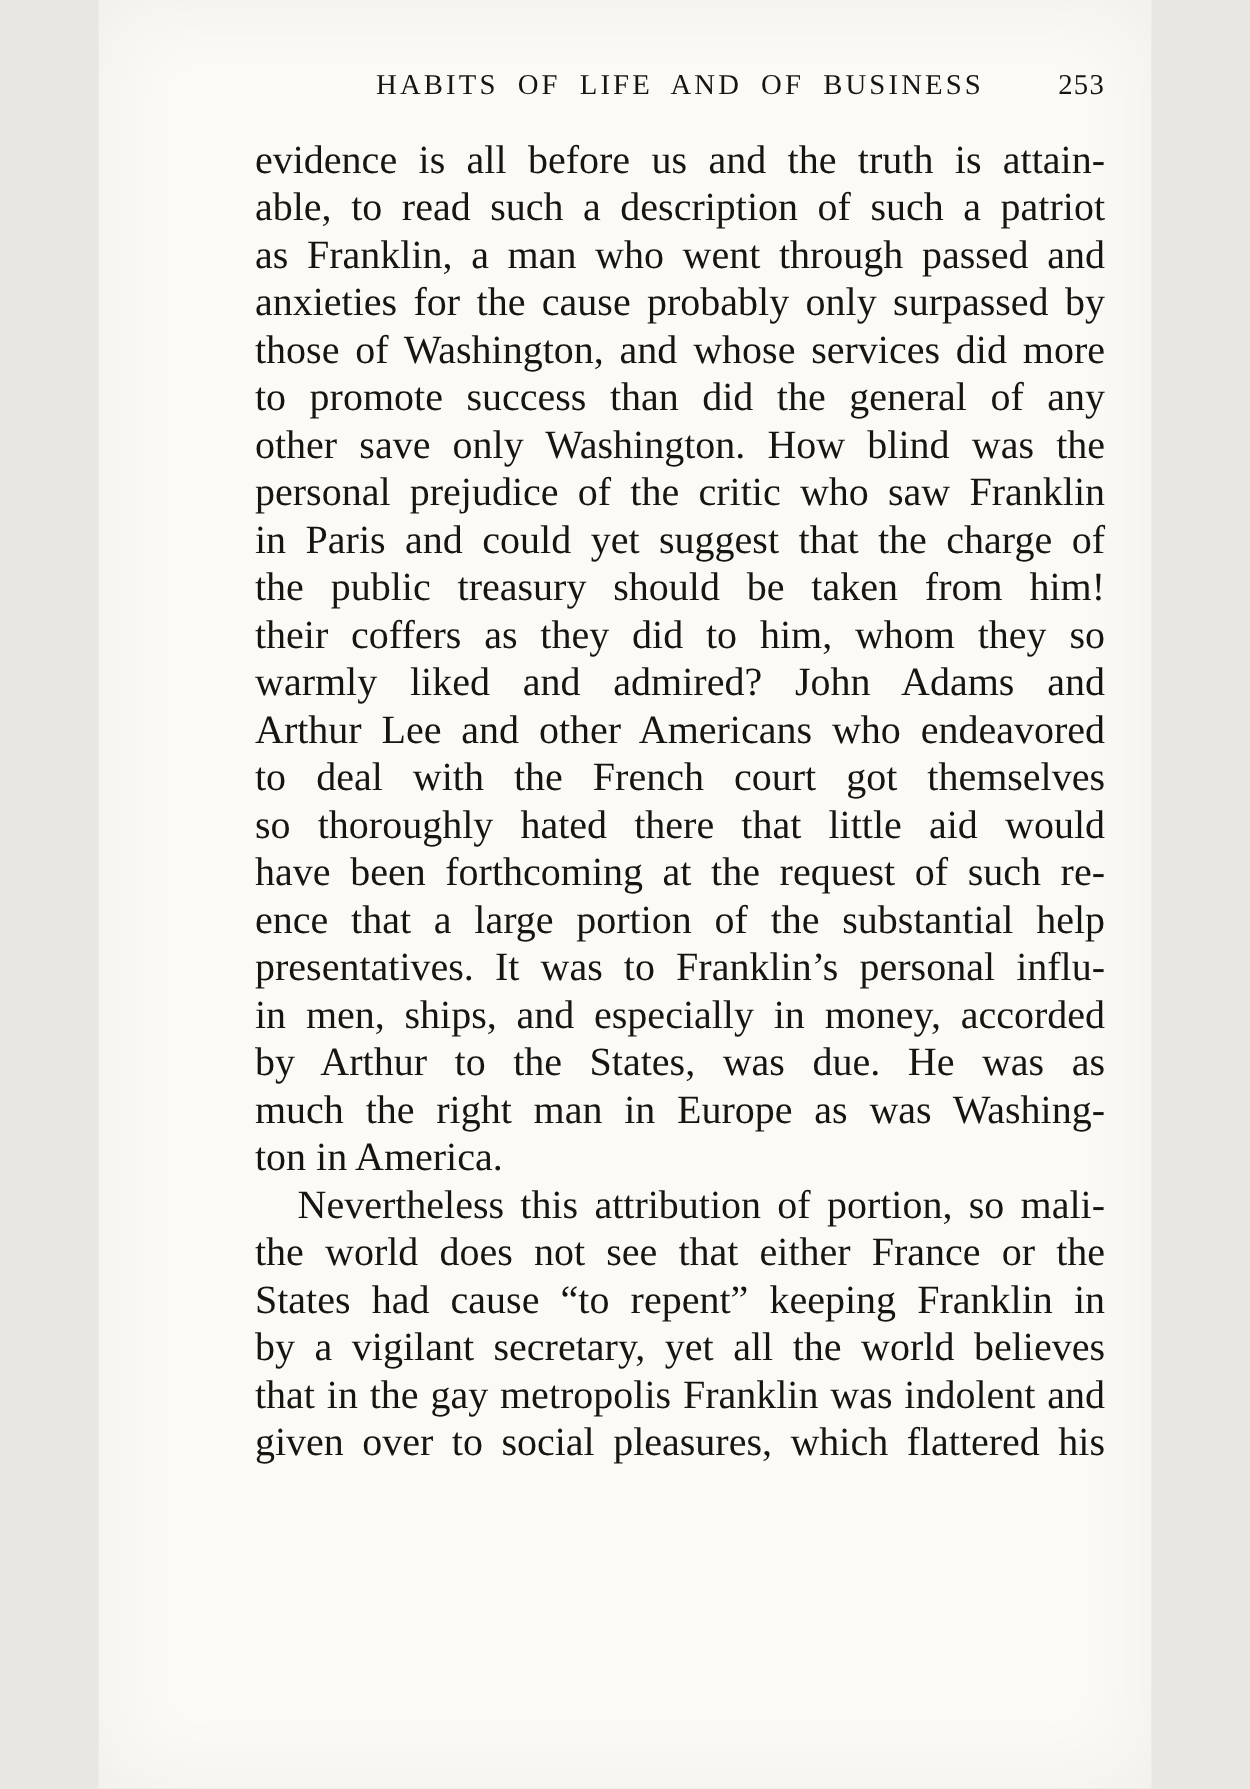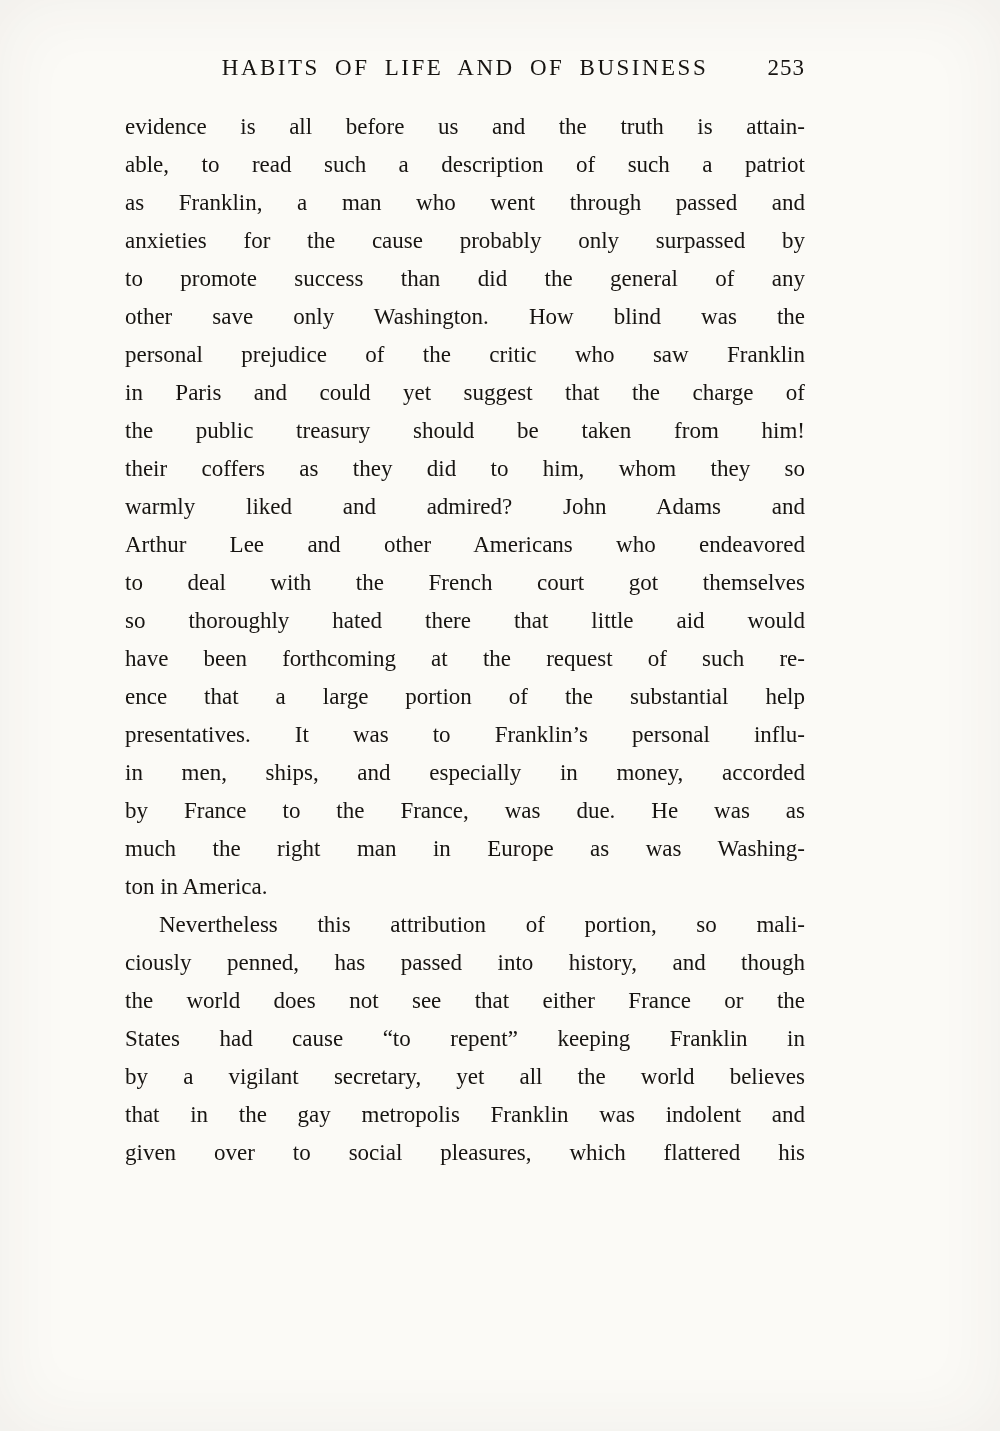--- a/index.html
+++ b/index.html
@@ -6,21 +6,21 @@
     margin: 0;
     padding: 0;
     background: #e9e7e2;
   }
   body {
     font-family: "Liberation Serif", "DejaVu Serif", serif;
     color: var(--ink, #171411);
   }
   .page {
     position: relative;
-    width: 1000px;
+    width: 842px;
     height: 1431px;
     margin: 0 auto;
     background: var(--paper, #fbfaf6);
     box-shadow: inset 0 0 70px rgba(60, 55, 45, 0.06);
     overflow: hidden;
   }
   .text-column {
     position: absolute;
     left: 125px;
     top: 54px;
@@ -37,21 +37,21 @@
     white-space: nowrap;
   }
   .running-head .page-number {
     position: absolute;
     right: 0;
     top: 0;
     letter-spacing: 1px;
     word-spacing: normal;
   }
   .body-text {
-    font-size: 23px;
+    font-size: 32px;
     line-height: 38px;
   }
   .paragraph {
     margin: 0;
   }
   .line {
     text-align: justify;
     text-align-last: justify;
     text-justify: inter-word;
   }
@@ -70,41 +70,41 @@
     <div class="running-head">
       <span class="head-title">HABITS OF LIFE AND OF BUSINESS</span>
       <span class="page-number">253</span>
     </div>
     <div class="body-text" id="body-text">
         <div class="paragraph">
           <div class="line">evidence is all before us and the truth is attain-</div>
           <div class="line">able, to read such a description of such a patriot</div>
           <div class="line">as Franklin, a man who went through passed and</div>
           <div class="line">anxieties for the cause probably only surpassed by</div>
+          <div class="line">those of Washington, and whose services did more</div>
           <div class="line">to promote success than did the general of any</div>
           <div class="line">other save only Washington.  How blind was the</div>
           <div class="line">personal prejudice of the critic who saw Franklin</div>
           <div class="line">in Paris and could yet suggest that the charge of</div>
           <div class="line">the public treasury should be taken from him!</div>
           <div class="line">their coffers as they did to him, whom they so</div>
           <div class="line">warmly liked and admired?  John Adams and</div>
           <div class="line">Arthur Lee and other Americans who endeavored</div>
           <div class="line">to deal with the French court got themselves</div>
           <div class="line">so thoroughly hated there that little aid would</div>
           <div class="line">have been forthcoming at the request of such re-</div>
           <div class="line">ence that a large portion of the substantial help</div>
           <div class="line">presentatives.  It was to Franklin’s personal influ-</div>
           <div class="line">in men, ships, and especially in money, accorded</div>
-          <div class="line">by France to the France, was due.  He was as</div>
+          <div class="line">by Arthur to the States, was due.  He was as</div>
           <div class="line">much the right man in Europe as was Washing-</div>
           <div class="line short">ton in America.</div>
         </div>
         <div class="paragraph indent">
           <div class="line">Nevertheless this attribution of portion, so mali-</div>
-          <div class="line">ciously penned, has passed into history, and though</div>
           <div class="line">the world does not see that either France or the</div>
           <div class="line">States had cause “to repent” keeping Franklin in</div>
           <div class="line">by a vigilant secretary, yet all the world believes</div>
           <div class="line">that in the gay metropolis Franklin was indolent and</div>
           <div class="line">given over to social pleasures, which flattered his</div>
         </div>
       </div>
   </div>
 </div>
 

